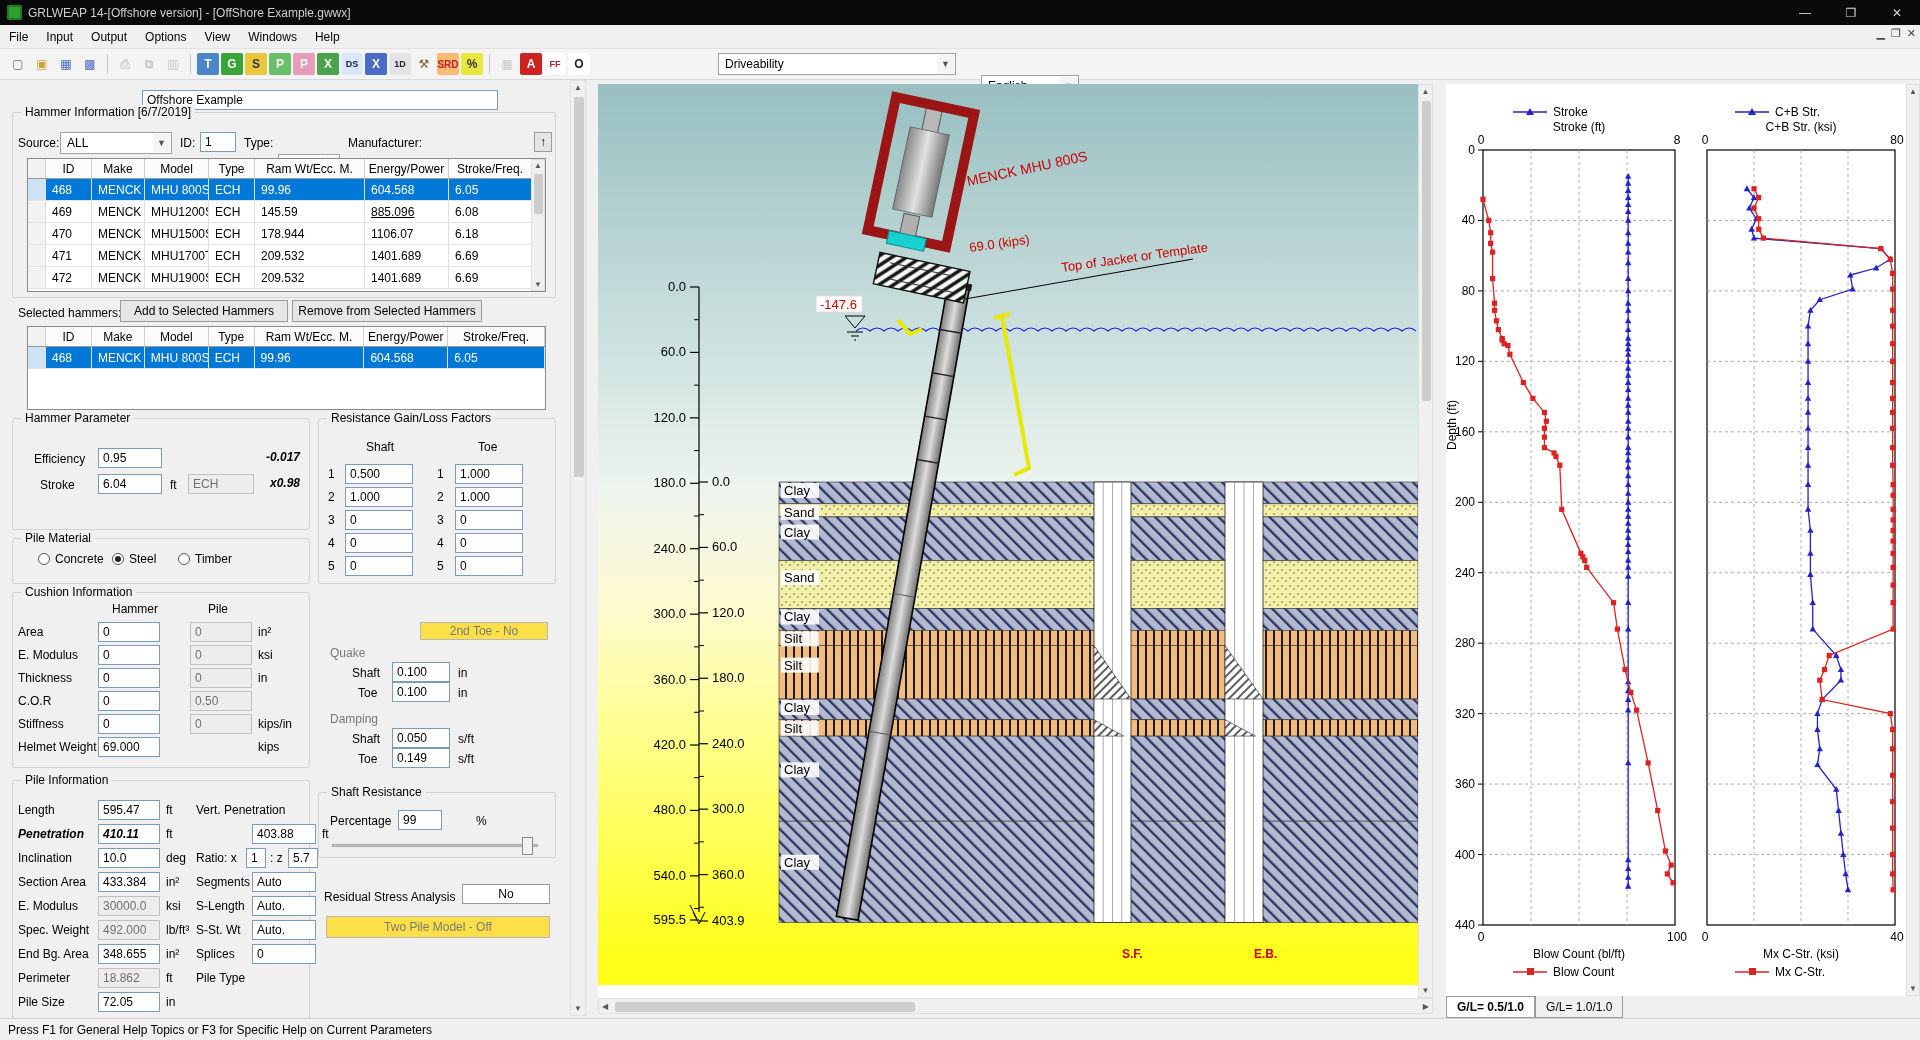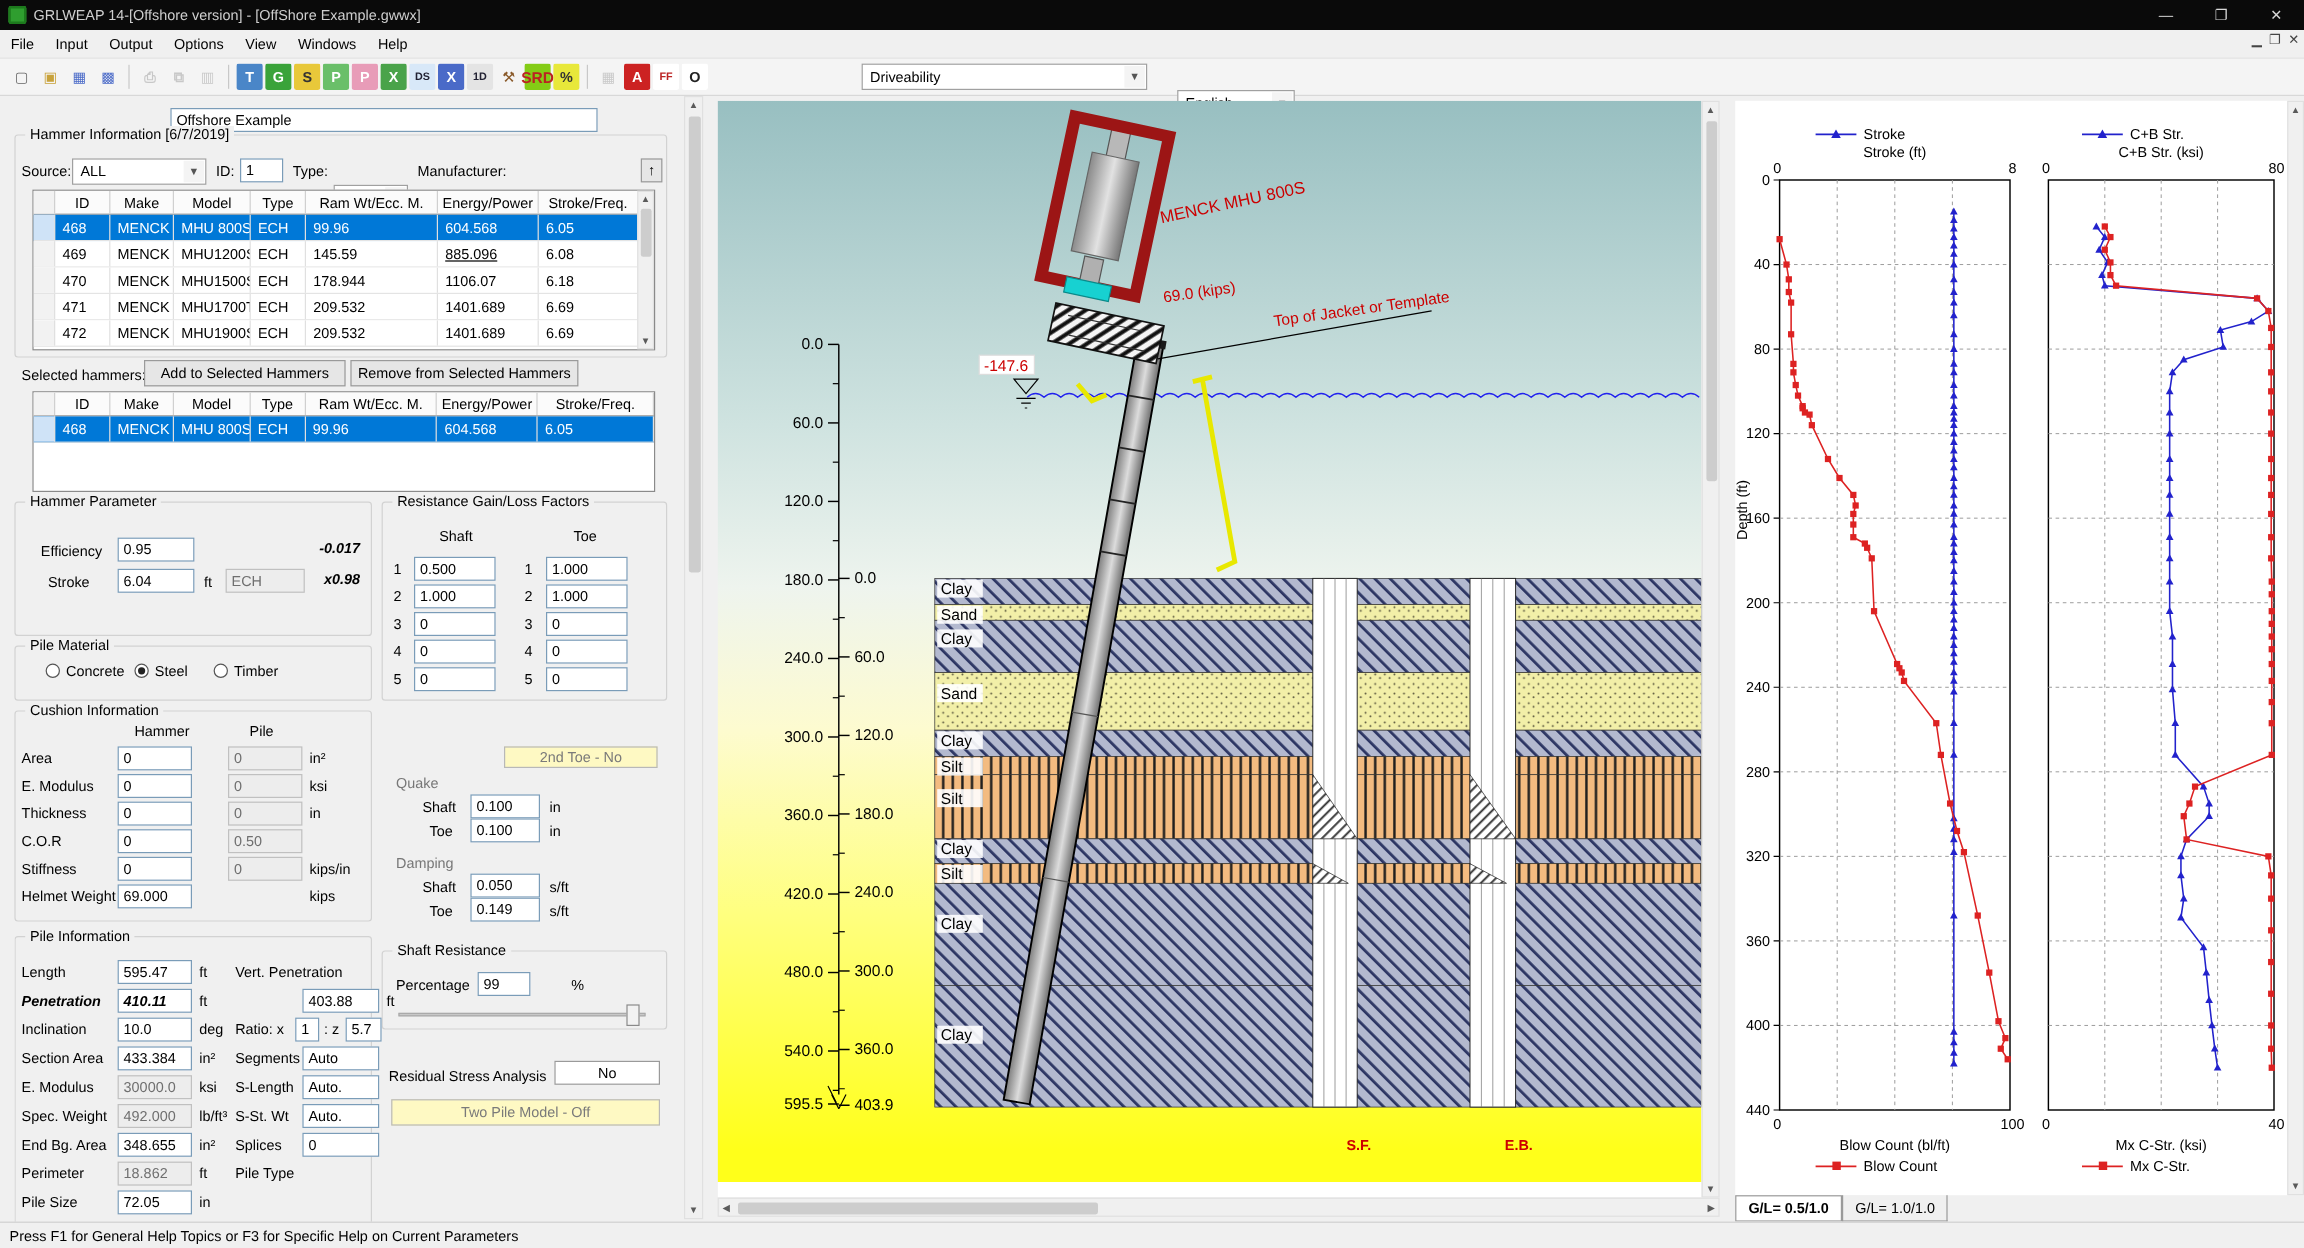--- a/index.html
+++ b/index.html
@@ -38,21 +38,21 @@
   
   #leftpanel { left:0; top:80px; width:586px; height:936px; background:#f0f0f0; }
   .inp { position:absolute; border:1px solid #7a9cb8; background:#fff; height:20px; font-size:12px;
     display:flex; align-items:center; padding:0 4px; overflow:hidden; white-space:nowrap; }
   .inp.dis { background:#ededed; color:#6f6f6f; border-color:#c0c0c0; }
   .lbl { position:absolute; white-space:nowrap; }
   .grp { position:absolute; border:1px solid #d2d2d2; border-radius:3px; }
   .grp > .gtitle { position:absolute; top:-8px; left:8px; background:#f0f0f0; padding:0 4px; }
   .btn { position:absolute; background:#e6e6e6; border:1px solid #9a9a9a; display:flex;
     align-items:center; justify-content:center; height:22px; }
-  .btn.flat { background:#fef9c3; color:#7a7a7a; border-color:#b8b8b8; }
+  .btn.flat { background:#fde047; color:#7a7a7a; border-color:#b8b8b8; }
   .radio { position:absolute; display:flex; align-items:center; gap:5px; }
   .rdot { width:12px; height:12px; border-radius:50%; border:1px solid #555; background:#fff; position:relative; }
   .radio.sel .rdot::after { content:""; position:absolute; left:2px; top:2px; width:6px; height:6px;
     border-radius:50%; background:#222; }
   .note { font-style:italic; font-weight:bold; }
 
   
   .tbl { position:absolute; background:#fff; border:1px solid #8a8a8a; overflow:hidden; }
   .trow { display:flex; height:22px; border-bottom:1px solid #e4e4e4; background:#fff; }
   .trow.head { height:20px; border-bottom:1px solid #9a9a9a; background:#fbfbfb; }
@@ -125,21 +125,21 @@
         <div class="tb-ico" style="color: rgb(255, 255, 255); background: rgb(74, 134, 200);">T</div>
         <div class="tb-ico" style="color: rgb(255, 255, 255); background: rgb(58, 163, 58);">G</div>
         <div class="tb-ico" style="color: rgb(51, 51, 51); background: rgb(232, 200, 58);">S</div>
         <div class="tb-ico" style="color: rgb(255, 255, 255); background: rgb(106, 191, 105);">P</div>
         <div class="tb-ico" style="color: rgb(255, 255, 255); background: rgb(232, 156, 184);">P</div>
         <div class="tb-ico" style="color: rgb(255, 255, 255); background: rgb(74, 163, 74);">X</div>
         <div class="tb-ico" style="color: rgb(34, 34, 51); background: rgb(216, 232, 248); font-size: 9px;">DS</div>
         <div class="tb-ico" style="color: rgb(255, 255, 255); background: rgb(74, 106, 200);">X</div>
         <div class="tb-ico" style="color: rgb(34, 34, 51); background: rgb(228, 228, 228); font-size: 9px;">1D</div>
         <div class="tb-ico" style="color: rgb(138, 90, 42);">⚒</div>
-        <div class="tb-ico" style="color: rgb(187, 34, 34); background: #84cc16; font-size: 13px;">SRD</div>
+        <div class="tb-ico" style="color: rgb(187, 34, 34); background: #fdba74; font-size: 10px;">SRD</div>
         <div class="tb-ico" style="color: rgb(51, 51, 51); background: rgb(232, 232, 58);">%</div>
         <div class="tb-sep"></div>
         <div class="tb-ico dis" style="color: rgb(136, 136, 136);">▦</div>
         <div class="tb-ico" style="color: rgb(255, 255, 255); background: rgb(204, 34, 34);">A</div>
         <div class="tb-ico" style="color: rgb(187, 34, 34); background: rgb(255, 255, 255); font-size: 9px;">FF</div>
         <div class="tb-ico" style="color: rgb(34, 34, 34); background: rgb(255, 255, 255);">O</div>
       </span>
   </div>
   <div class="combo abs" style="left:718px; top:53px; width:238px;">
     <span>Driveability</span>

